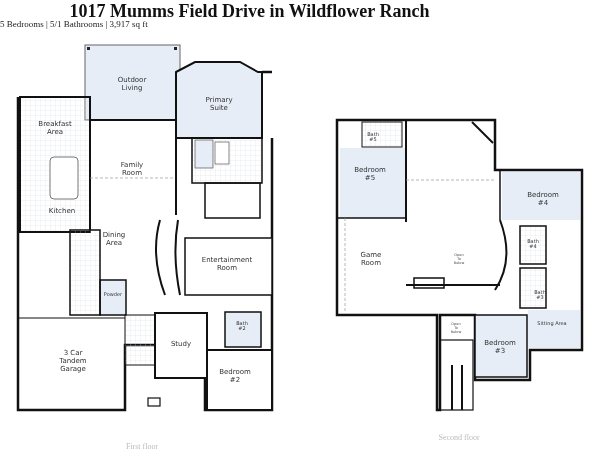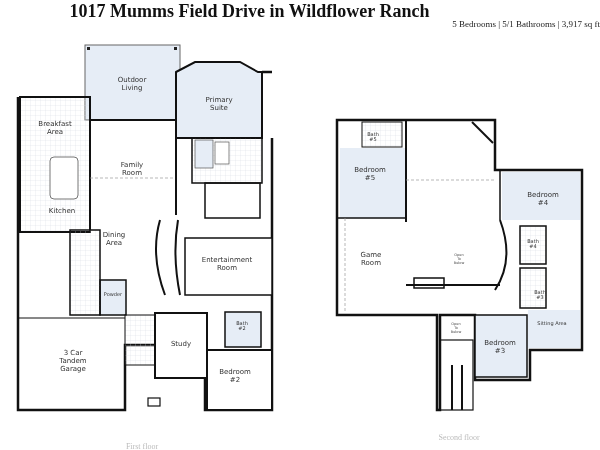--- a/index.html
+++ b/index.html
@@ -1,18 +1,18 @@
 <!DOCTYPE html>
 <html><head>
 <meta charset="utf-8">
 <style>
   html,body{margin:0;padding:0;background:#fff;}
   body{width:600px;height:450px;position:relative;overflow:hidden;font-family:"Liberation Sans",sans-serif;}
   .title{position:absolute;top:0;left:0;width:499px;text-align:center;font-family:"Liberation Serif",serif;font-weight:bold;font-size:18px;color:#111;line-height:22px;}
-  .subtitle{position:absolute;top:19px;left:0;width:600px;text-align:right;font-family:"Liberation Serif",serif;font-size:9px;color:#222;}
+  .subtitle{position:absolute;top:19px;left:0;width:600px;text-align:left;font-family:"Liberation Serif",serif;font-size:9px;color:#222;}
   svg{position:absolute;left:0;top:0;}
   .lbl{font-family:"DejaVu Sans",sans-serif;font-size:7px;fill:#333;text-anchor:middle;}
   .sm{font-size:5px;}
   .tiny{font-size:3.5px;fill:#555;}
   .floor{font-family:"Liberation Serif",serif;font-size:8px;fill:#bbb;text-anchor:middle;}
 </style>
 </head>
 <body>
 
 <div class="title">1017 Mumms Field Drive in Wildflower Ranch</div>

